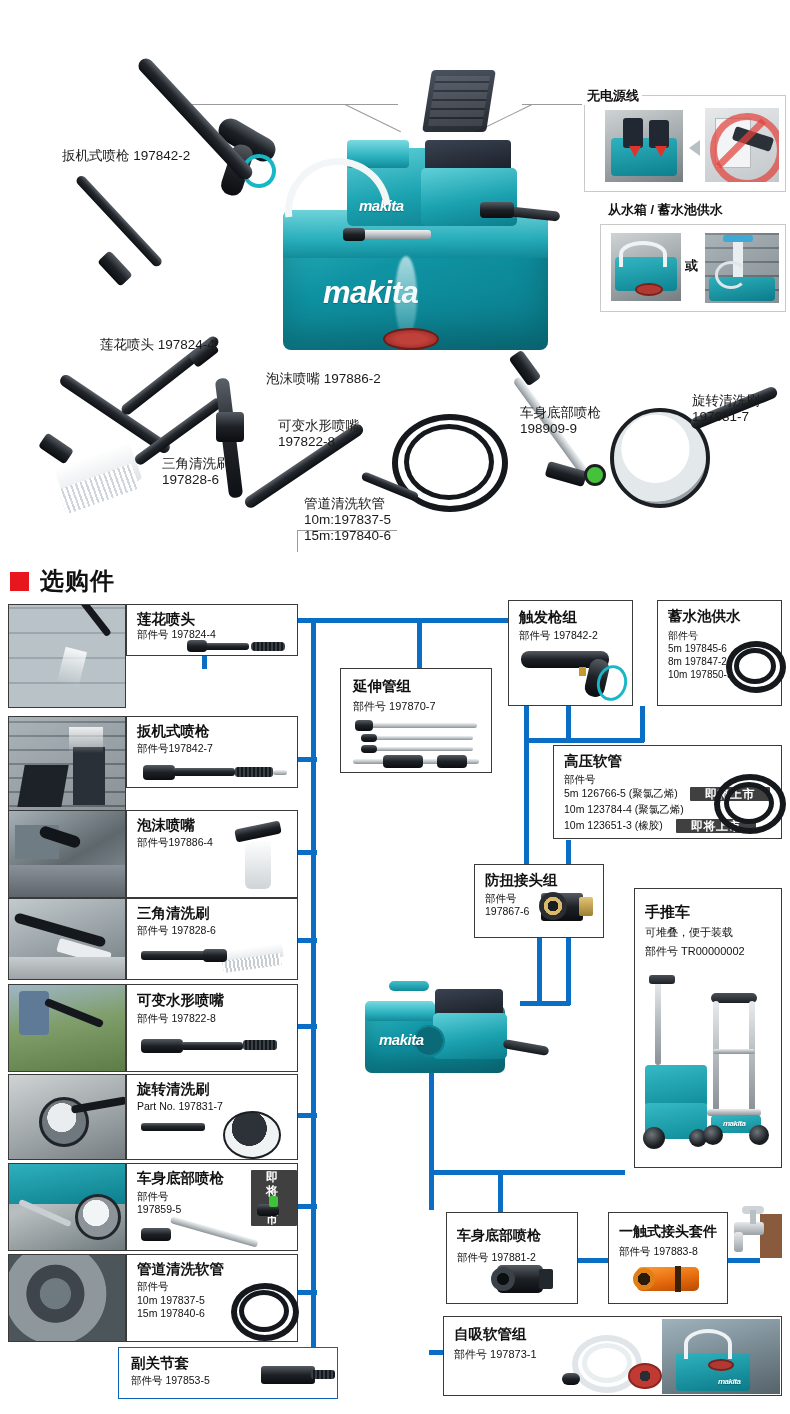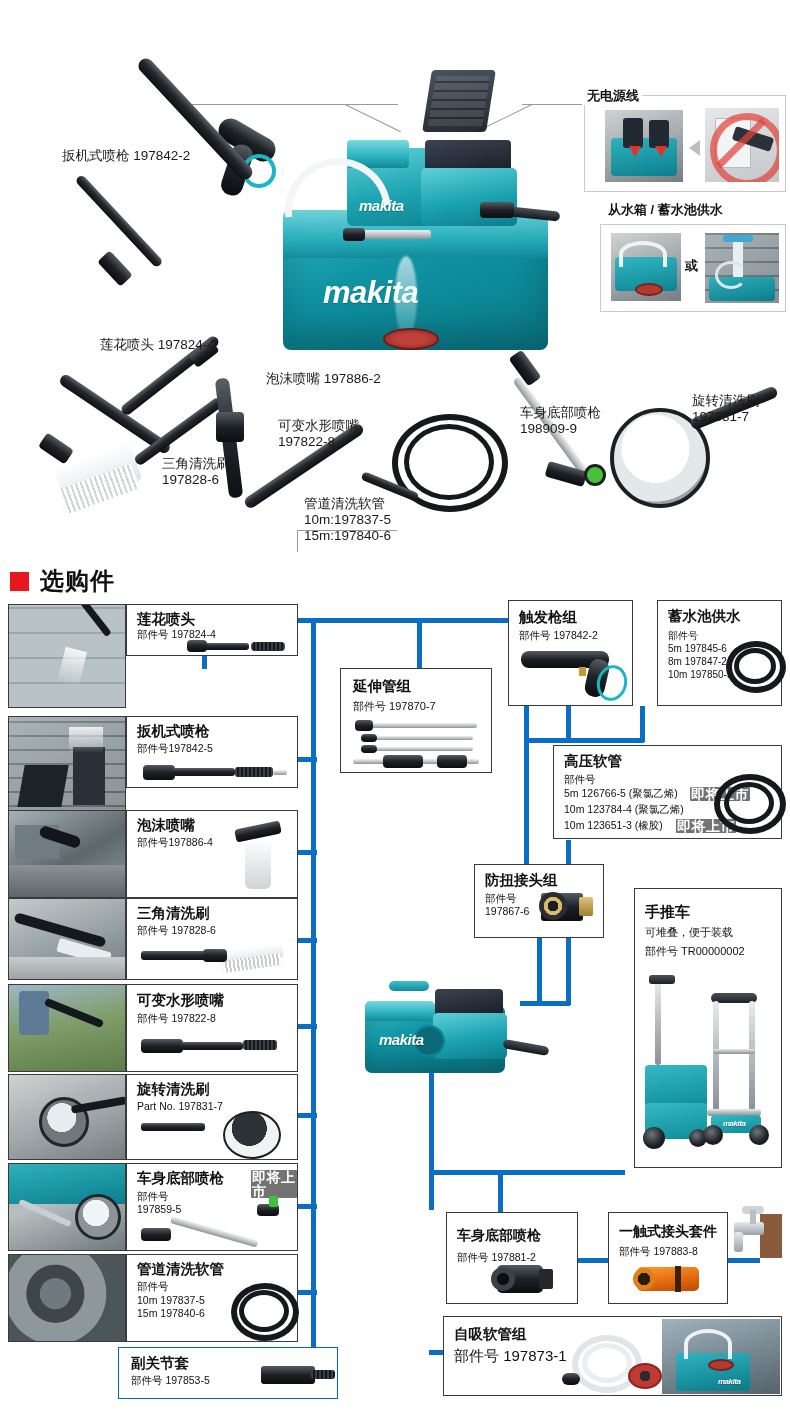--- a/index.html
+++ b/index.html
@@ -54,22 +54,22 @@
   .sq{width:19px;height:19px;background:#e8161d;}
   .sec-title{font-size:24px;font-weight:bold;color:#111;letter-spacing:1px;}
 
   .card{position:absolute;background:#fff;border:1.6px solid #3a3a3a;box-sizing:border-box;}
   .card.blue{border:1.8px solid #0a63b8;}
   .card .t{position:absolute;font-weight:bold;color:#111;}
   .card .p{position:absolute;color:#111;white-space:pre-line;}
 
   .thumb{position:absolute;border:1.6px solid #3a3a3a;box-sizing:border-box;overflow:hidden;}
 
-  .badge{position:absolute;background:#737373;color:#fff;font-weight:bold;
-     font-size:14px;line-height:14px;padding:0 1px;border-radius:1px;letter-spacing:0.5px;}
+  .badge{position:absolute;background:#404040;color:#fff;font-weight:bold;
+     font-size:12px;line-height:14px;padding:0 15px;border-radius:1px;letter-spacing:0.5px;}
 
   .wire{position:absolute;background:#0a6ec4;}
 
   
   .rod{position:absolute;border-radius:3px;}
   .rod.blk{background:linear-gradient(180deg,#5b6169,#23272c 45%,#0d1014);}
   .rod.sil{background:linear-gradient(180deg,#f0f2f3,#c4cacd 45%,#8d9497);}
   .grip{position:absolute;border-radius:4px;background:linear-gradient(180deg,#555b62,#1d2126 50%,#0b0d10);}
   .ring{position:absolute;border-radius:50%;}
   .hosecoil{position:absolute;border-radius:50%;border:6px solid #15181c;background:transparent;}
@@ -294,21 +294,21 @@
     <div class="t" style="left:10px;top:5px;font-size:14.5px;">莲花喷头</div>
     <div class="p" style="left:10px;top:23px;font-size:10.5px;">部件号 197824-4</div>
     <div class="rod blk" style="left:76px;top:38px;width:46px;height:7px;"></div>
     <div class="grip" style="left:60px;top:35px;width:20px;height:12px;"></div>
     <div class="rod blk" style="left:124px;top:37px;width:34px;height:9px;border-radius:4px;background:repeating-linear-gradient(90deg,#3a4047 0 2px,#14181c 2px 4px);"></div>
   </div>
 
 
   <div class="card" style="left:126px;top:716px;width:172px;height:72px;">
     <div class="t" style="left:10px;top:5px;font-size:14.5px;">扳机式喷枪</div>
-    <div class="p" style="left:10px;top:25px;font-size:10.5px;">部件号197842-5</div>
+    <div class="p" style="left:10px;top:25px;font-size:10.5px;">部件号197842-7</div>
     <div class="grip" style="left:16px;top:48px;width:32px;height:15px;"></div>
     <div class="rod blk" style="left:46px;top:51px;width:62px;height:8px;"></div>
     <div class="rod blk" style="left:108px;top:50px;width:38px;height:10px;background:repeating-linear-gradient(90deg,#3a4047 0 2px,#14181c 2px 4px);"></div>
     <div class="rod sil" style="left:146px;top:53px;width:14px;height:5px;"></div>
   </div>
 
   <div class="card" style="left:126px;top:810px;width:172px;height:88px;">
     <div class="t" style="left:10px;top:5px;font-size:14.5px;">泡沫喷嘴</div>
     <div class="p" style="left:10px;top:25px;font-size:10.5px;">部件号197886-4</div>
     <div class="grip" style="left:108px;top:14px;width:46px;height:13px;transform:rotate(-12deg);"></div>
@@ -477,21 +477,21 @@
   <div class="tap" style="left:726px;top:1204px;width:60px;height:64px;">
     <div style="position:absolute;left:34px;top:10px;width:22px;height:44px;background:#8a5a3c;"></div>
     <div style="position:absolute;left:8px;top:18px;width:30px;height:13px;background:linear-gradient(180deg,#e7eaec,#9aa1a6);border-radius:3px;"></div>
     <div style="position:absolute;left:8px;top:28px;width:9px;height:20px;background:linear-gradient(180deg,#e7eaec,#9aa1a6);border-radius:3px;"></div>
     <div style="position:absolute;left:16px;top:2px;width:22px;height:8px;background:#cdd3d6;border-radius:4px;"></div>
     <div style="position:absolute;left:24px;top:6px;width:6px;height:14px;background:#b9c0c4;"></div>
   </div>
 
   <div class="card" style="left:443px;top:1316px;width:339px;height:80px;">
     <div class="t" style="left:10px;top:8px;font-size:14.5px;">自吸软管组</div>
-    <div class="p" style="left:10px;top:30px;font-size:15px;">部件号 197873-1</div>
+    <div class="p" style="left:10px;top:30px;font-size:11px;">部件号 197873-1</div>
     <div style="position:absolute;left:128px;top:18px;width:58px;height:46px;border:6px solid #dfe5e8;border-radius:50%;"></div>
     <div style="position:absolute;left:138px;top:26px;width:40px;height:30px;border:5px solid #e9eef0;border-radius:50%;"></div>
     <div class="grip" style="left:118px;top:56px;width:18px;height:12px;border-radius:6px;"></div>
     <div class="ring" style="left:184px;top:46px;width:30px;height:22px;background:radial-gradient(circle at 50% 50%,#2a2e33 0 28%,#c03a33 29% 100%);border:2px solid #8a2620;"></div>
 
     <div class="photo ph-worker" style="left:218px;top:2px;width:118px;height:75px;">
       <div style="position:absolute;left:14px;top:34px;width:74px;height:38px;background:linear-gradient(170deg,#2fb3bf,#0b7a89);border-radius:4px;"></div>
       <div style="position:absolute;left:22px;top:10px;width:40px;height:26px;border:4px solid #eef2f4;border-radius:50% 50% 0 0;border-bottom:none;"></div>
       <div class="ring" style="left:46px;top:40px;width:22px;height:8px;background:#b03a33;border:2px solid #7a211c;"></div>
       <div class="mklogo" style="left:56px;top:58px;font-size:8px;">makita</div>

